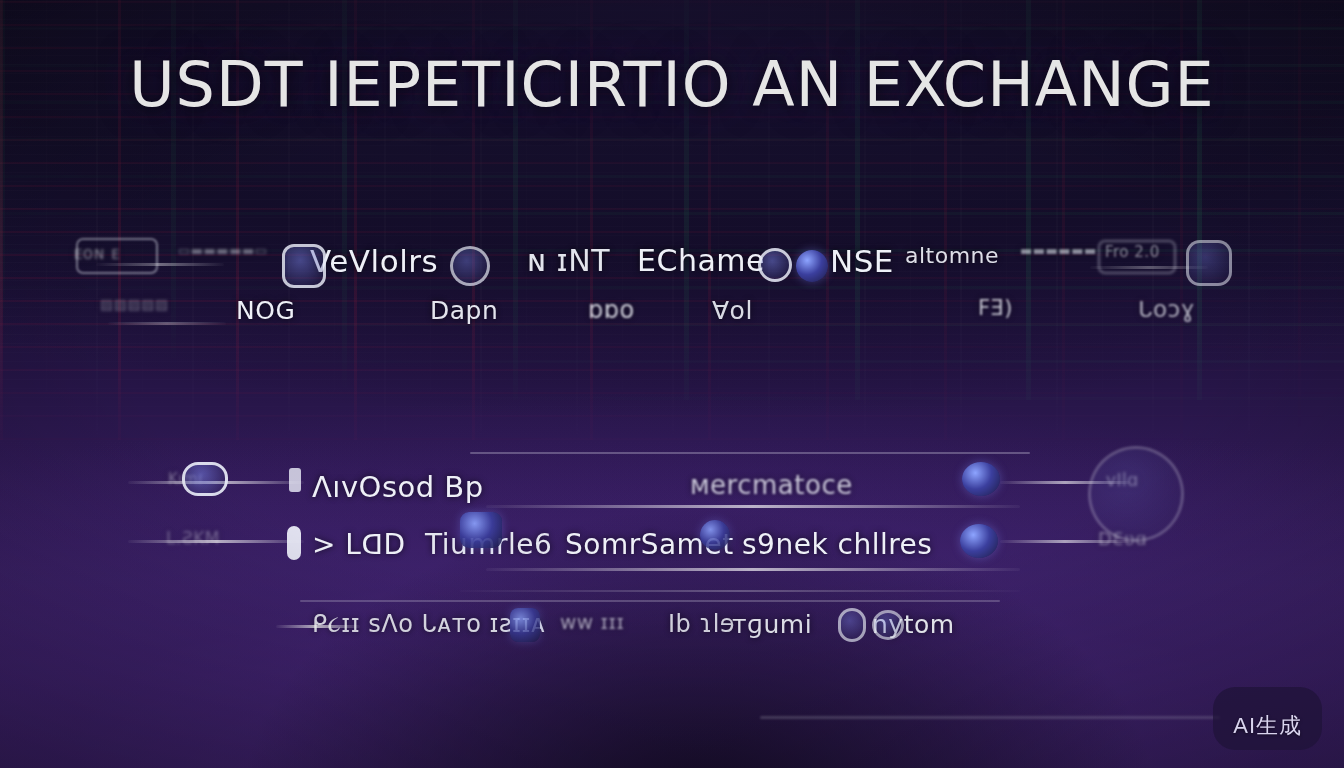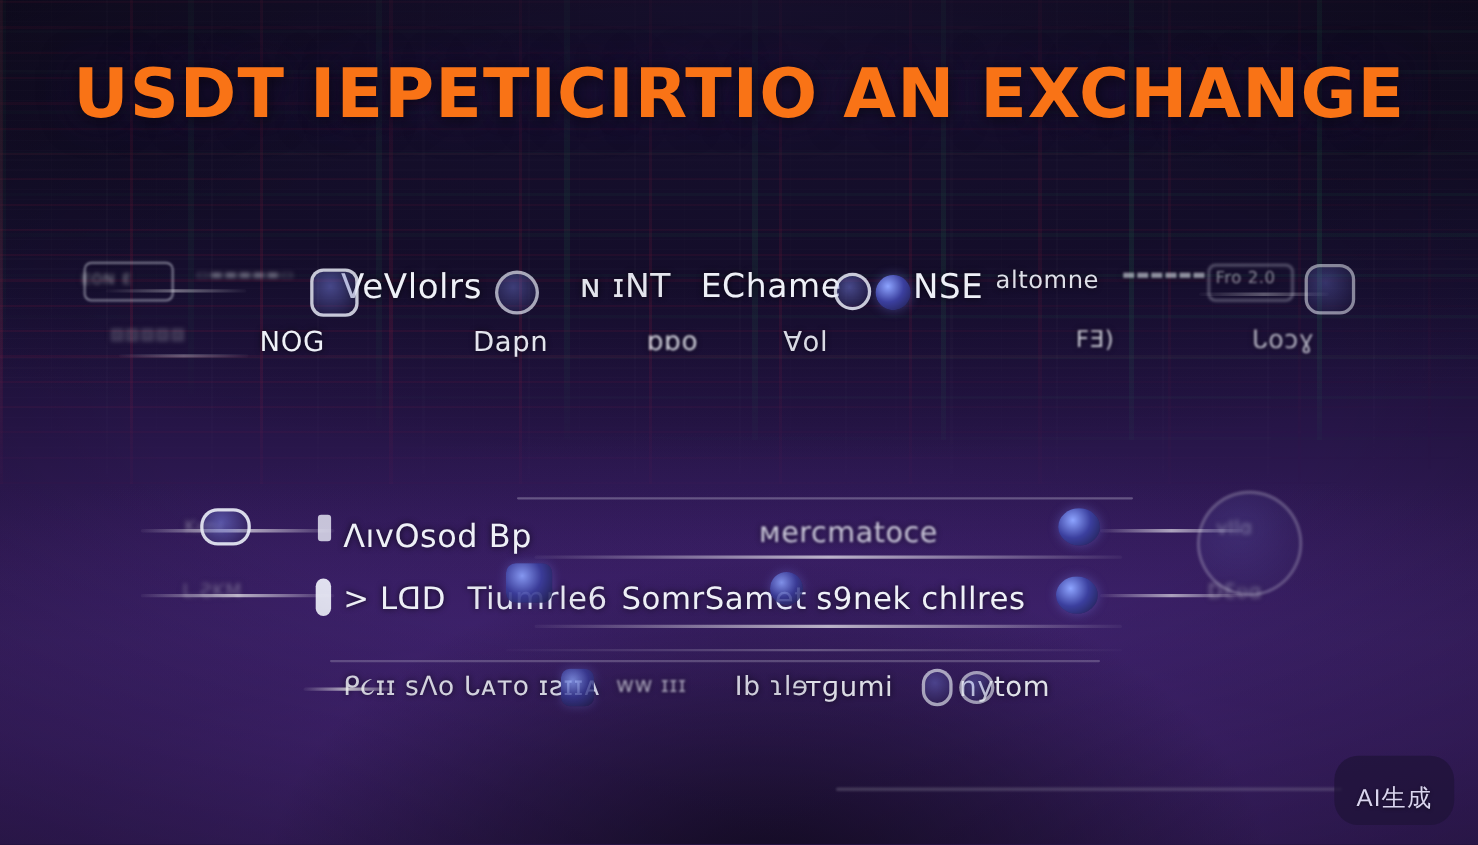--- a/index.html
+++ b/index.html
@@ -124,23 +124,23 @@
   }
   .bar {
     display:inline-block; border-radius:3px;
     background:rgba(240,242,252,.92);
   }
 
   
   .headline {
     position:absolute; left:0; top:42px; width:1344px;
     text-align:center;
-    color:#f97316;
+    color:#e5e5e5;
     font-family:"DejaVu Sans", sans-serif;
-    font-weight:700;
+    font-weight:400;
     font-size:62px;
     line-height:86px;
     letter-spacing:1px;
     text-shadow:0 2px 14px rgba(0,0,0,.62), 0 0 34px rgba(40,20,80,.55);
     white-space:nowrap;
   }
 
   
   .band {
     position:absolute; left:0; top:357px; width:1344px; height:56px;

